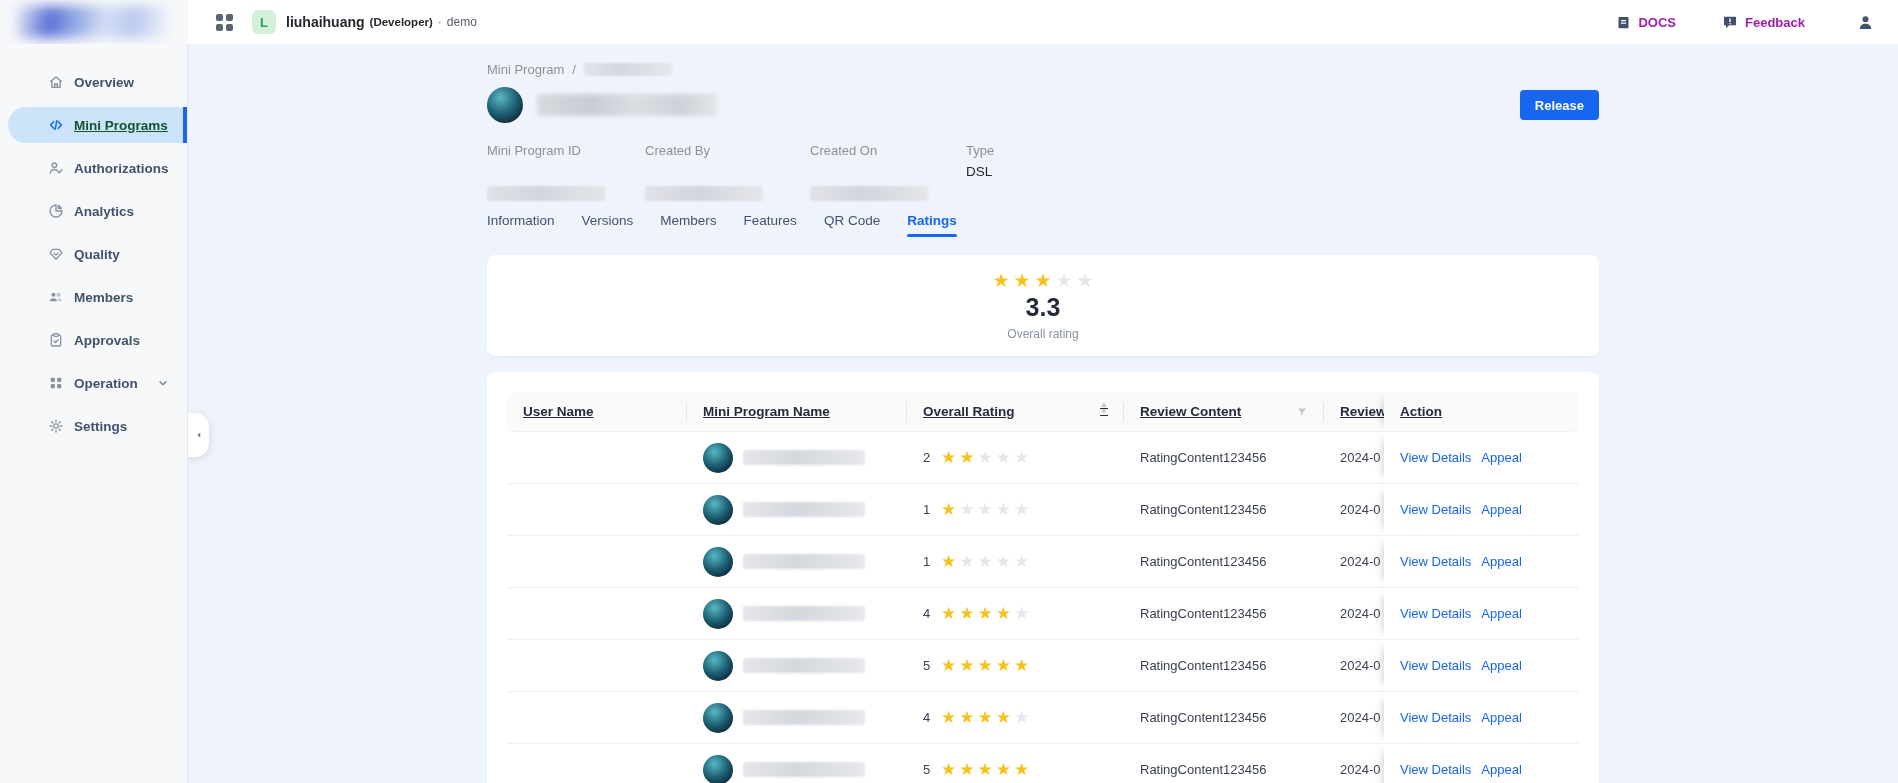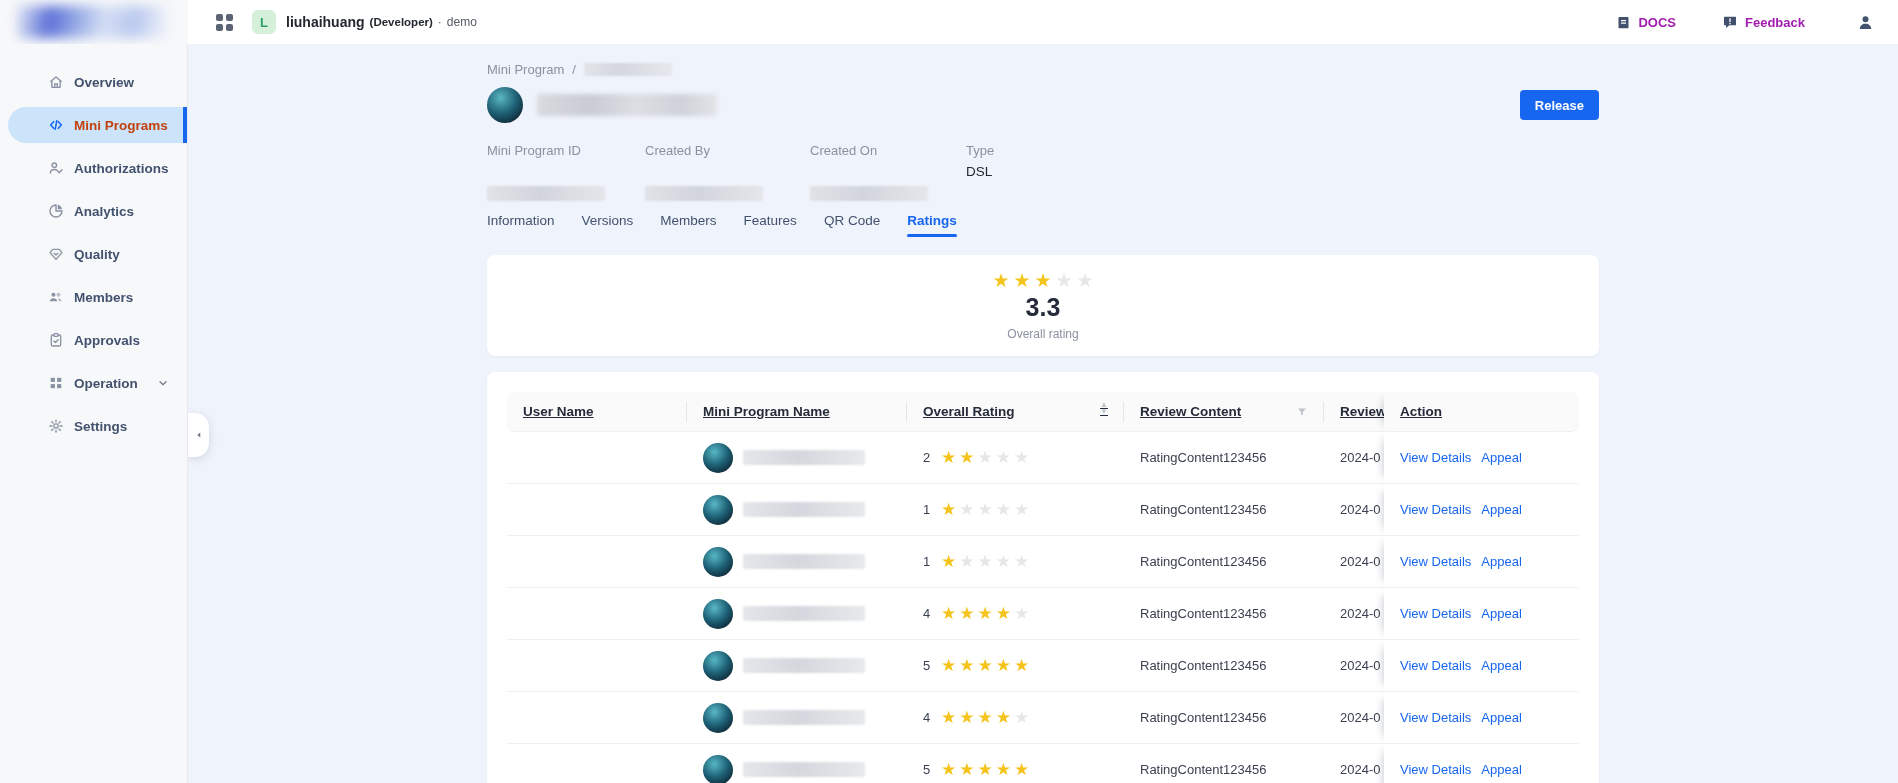--- a/index.html
+++ b/index.html
@@ -28,21 +28,21 @@
 
   
   .shell { flex:1; display:flex; min-height:0; }
   .sidebar { width:188px; flex:0 0 188px; background:#f7f8fa; border-right:1px solid #e7e9f0; padding-top:20px; }
   .side-item { height:36px; margin:0 0 7px 0; display:flex; align-items:center; padding-left:48px; position:relative; cursor:pointer; border-radius:18px 0 0 18px; }
   .side-item .icon { width:16px; height:16px; color:#8a93a3; margin-right:10px; display:flex; align-items:center; justify-content:center; }
   .side-item .icon svg { display:block; }
   .side-label { font-size:13.5px; font-weight:bold; color:#42526e; white-space:nowrap; }
   .side-item.active { background:#cbe4fa; margin-left:8px; padding-left:40px; }
   .side-item.active::after { content:''; position:absolute; right:0; top:0; bottom:0; width:4px; background:#1766f0; }
-  .side-item.active .side-label { color:#c2410c; }
+  .side-item.active .side-label { color:#14532d;text-decoration:underline; }
   .side-item.active .icon { color:#1766f0; }
   .side-chevron { position:absolute; right:18px; color:#6b7482; display:flex; }
 
   
   .main { flex:1; position:relative; background:#eff3fb; overflow:hidden; }
   .collapse-tab { position:absolute; left:0; top:369px; width:21px; height:44px; background:#fff; border-radius:0 14px 14px 0; box-shadow:0 2px 8px rgba(20,40,80,.14); display:flex; align-items:center; justify-content:center; cursor:pointer; z-index:5; }
   .content { width:1112px; margin:0 auto; }
 
   .breadcrumb { margin-top:18px; display:flex; align-items:center; font-size:13px; color:#8a919f; gap:8px; }
   .crumb-blur { width:88px; height:13px; border-radius:2px; background:linear-gradient(90deg,#e2e4ea,#d4d7de 40%,#e6e8ed); filter:blur(1px); }

